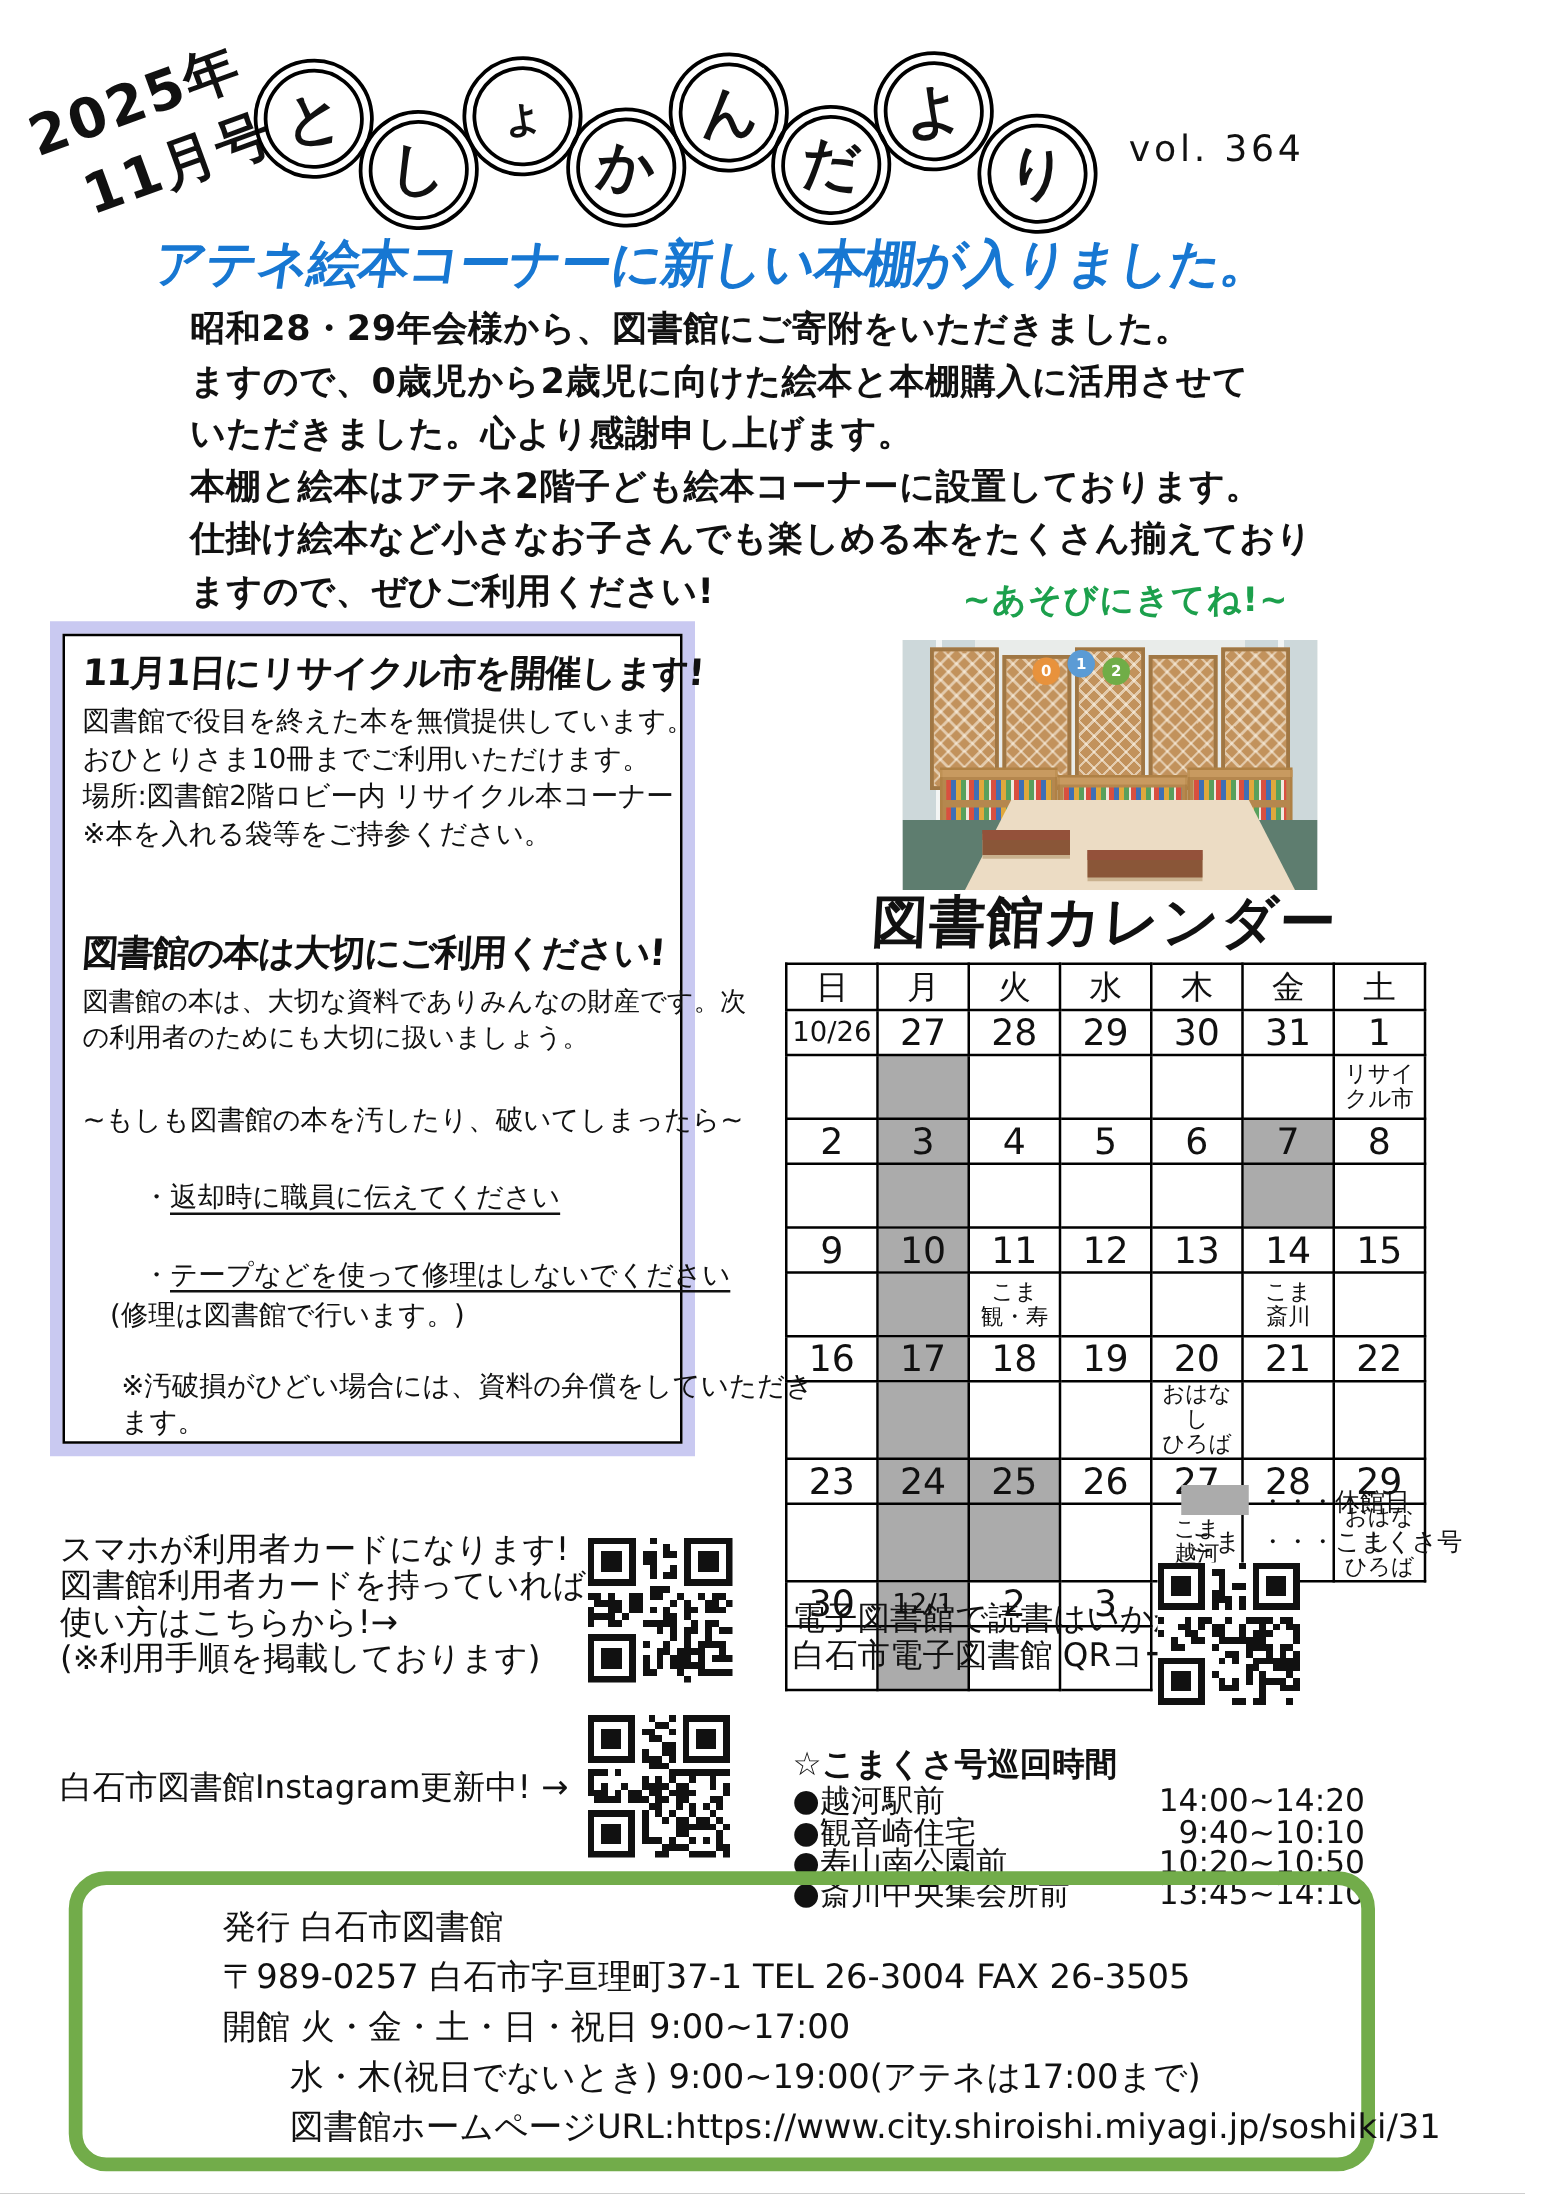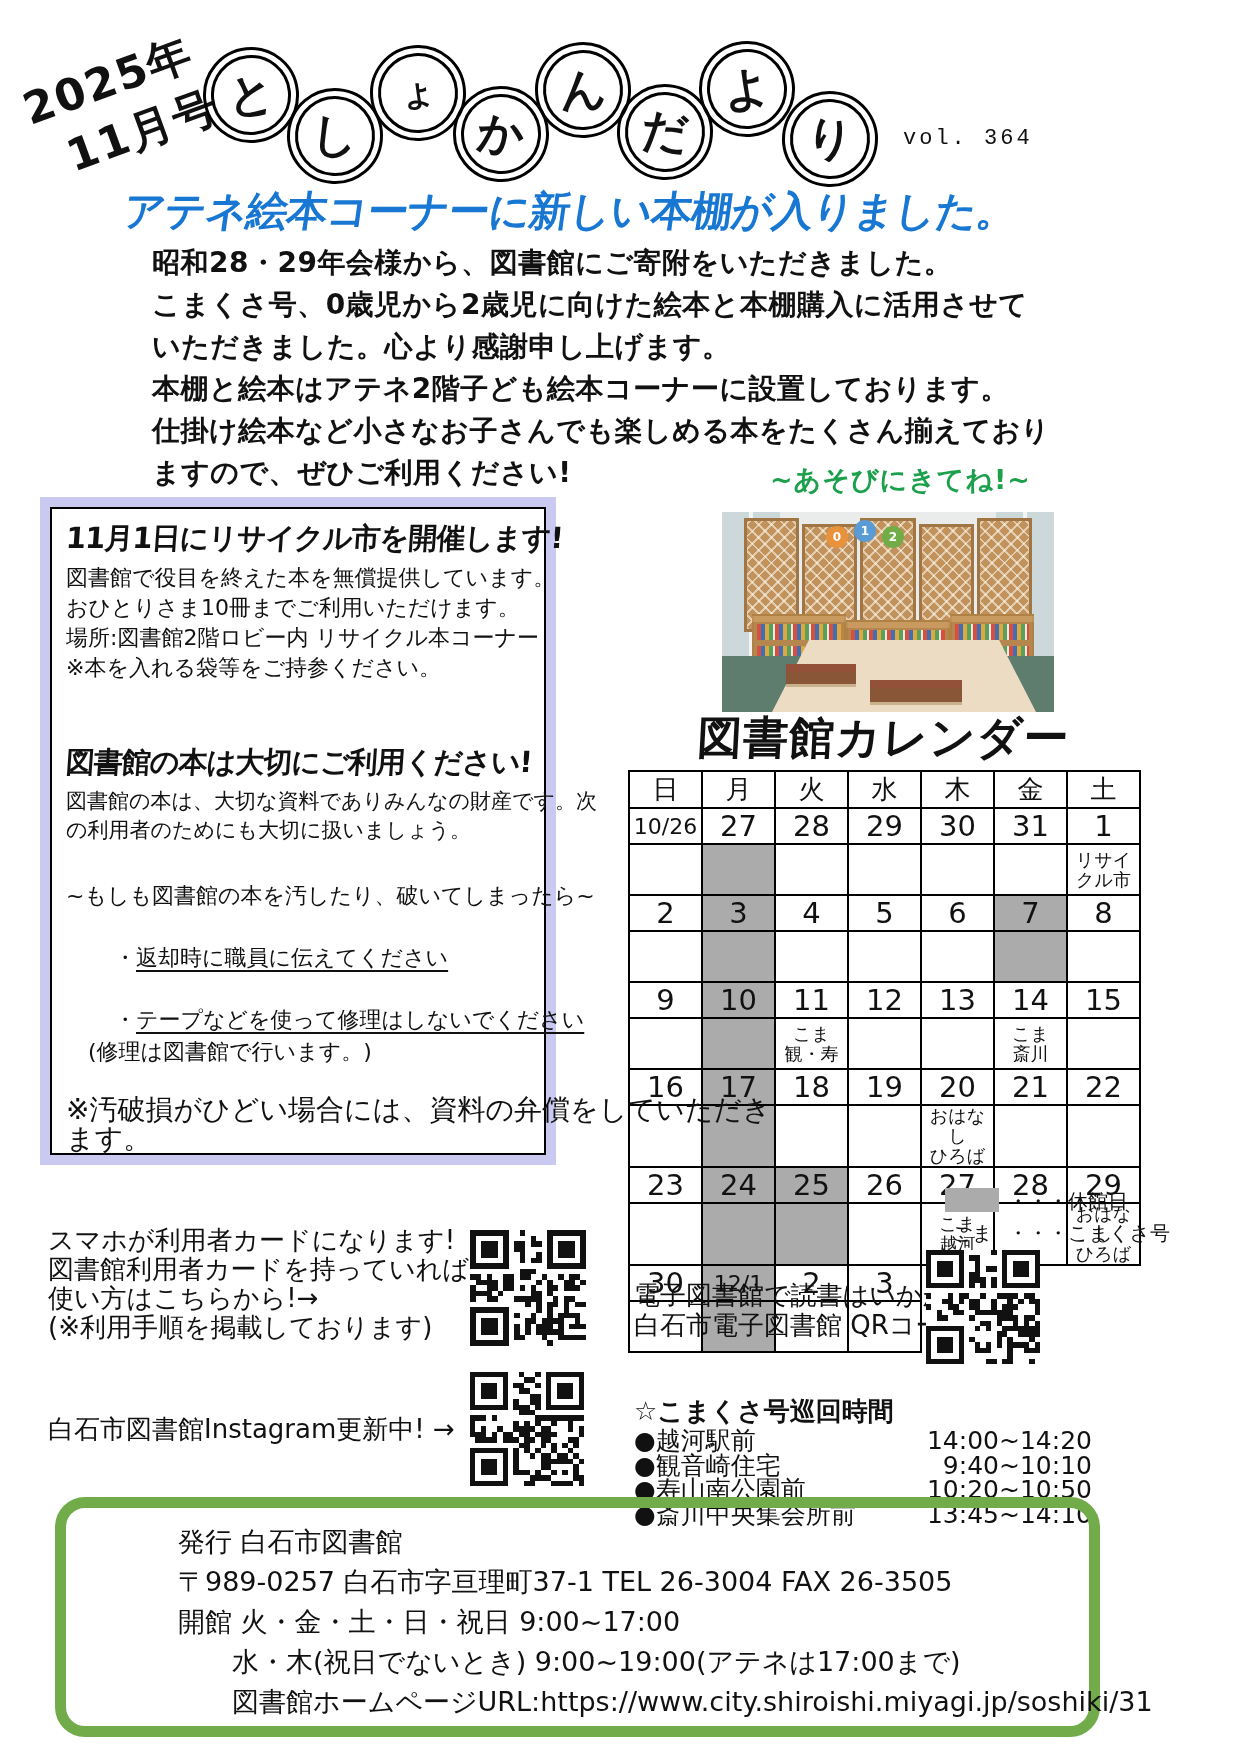--- a/index.html
+++ b/index.html
@@ -4,21 +4,21 @@
 <style>
   html,body{margin:0;padding:0;background:#888;}
   #page{position:relative;width:1241px;height:1755px;background:#fff;margin:0 auto;
         font-family:"DejaVu Sans","Liberation Sans",sans-serif;color:#111;overflow:hidden;}
   .abs{position:absolute;}
 
   
   .issue{font-size:44px;font-weight:bold;transform:rotate(-20deg);letter-spacing:2px;white-space:nowrap;}
   .yr{left:20px;top:52px;}
   .mo{left:64px;top:102px;}
-  .vol{left:903px;top:126px;font-size:22px;letter-spacing:3px;font-family:Liberation Mono, monospace;}
+  .vol{left:903px;top:102px;font-size:29px;letter-spacing:3px;}
   .circle{position:absolute;width:90px;height:90px;border:3px solid #000;border-radius:50%;}
   .circle .ring{position:absolute;inset:5px;border:3px solid #000;border-radius:50%;}
   .circle .kana{position:absolute;inset:0;display:flex;align-items:center;justify-content:center;
                 font-size:46px;font-weight:bold;}
   .circle.small-kana .kana{font-size:36px;}
   .c0{left:203px;top:47px;transform:rotate(-6deg);}
   .c1{left:287px;top:88px;transform:rotate(5deg);}
   .c2{left:370px;top:45px;transform:rotate(-5deg);}
   .c3{left:453px;top:86px;transform:rotate(6deg);}
   .c4{left:535px;top:42px;transform:rotate(-5deg);}
@@ -75,21 +75,21 @@
   .recycle{left:40px;top:497px;width:516px;height:668px;border:10px solid #c9c9f1;box-sizing:border-box;}
   .recycle-inner{border:2px solid #000;width:100%;height:100%;box-sizing:border-box;padding:10px 14px;}
   .rc-title{font-size:29px;font-weight:bold;transform:skewX(-4deg);white-space:nowrap;letter-spacing:-1px;}
   .rc-body{font-size:22px;line-height:30px;margin-top:4px;white-space:nowrap;}
   .rc-title2{margin-top:60px;}
   .rc-body2{font-size:21px;line-height:29px;margin-top:4px;white-space:nowrap;}
   .rc-if{font-size:22px;margin-top:36px;white-space:nowrap;}
   .rc-bullet{font-size:22px;margin-top:32px;white-space:nowrap;margin-left:48px;}
   .rc-bullet u{text-underline-offset:5px;}
   .rc-sub{font-size:22px;margin-top:2px;padding-left:22px;white-space:nowrap;}
-  .rc-note{font-size:28px;line-height:29px;margin-top:28px;white-space:nowrap;}
+  .rc-note{font-size:22px;line-height:29px;margin-top:28px;white-space:nowrap;margin-left:31px;}
 
   
   .card-info{left:48px;top:1226px;font-size:26px;line-height:29px;white-space:nowrap;}
   .instagram{left:48px;top:1412px;font-size:26px;white-space:nowrap;}
   .qr{background:#fff;}
   .qr svg{display:block;width:100%;height:100%;}
   .qr1{left:470px;top:1230px;width:116px;height:116px;}
   .qr2{left:470px;top:1372px;width:114px;height:114px;}
   .qr3{left:926px;top:1250px;width:114px;height:114px;}
 
@@ -144,21 +144,21 @@
       <div class="circle c7">
         <div class="ring"></div>
         <span class="kana">り</span>
       </div>
     </div>
   <div class="abs vol">vol. 364</div>
 
   <div class="abs headline" style="color: rgb(23, 119, 210);">アテネ絵本コーナーに新しい本棚が入りました。</div>
   <div class="abs lead-body">
       <div>昭和28・29年会様から、図書館にご寄附をいただきました。</div>
-      <div>こまくさ号、0歳児から2歳児に向けた絵本と本棚購入に活用させて</div>
+      <div>ますので、0歳児から2歳児に向けた絵本と本棚購入に活用させて</div>
       <div>いただきました。心より感謝申し上げます。</div>
       <div>本棚と絵本はアテネ2階子ども絵本コーナーに設置しております。</div>
       <div>仕掛け絵本など小さなお子さんでも楽しめる本をたくさん揃えており</div>
       <div>ますので、ぜひご利用ください!</div>
     </div>
   <div class="abs invite" style="color: rgb(28, 160, 76);">~あそびにきてね!~</div>
 
   <div class="abs photo">
     <div class="ph-window left"></div>
     <div class="ph-window right"></div>

